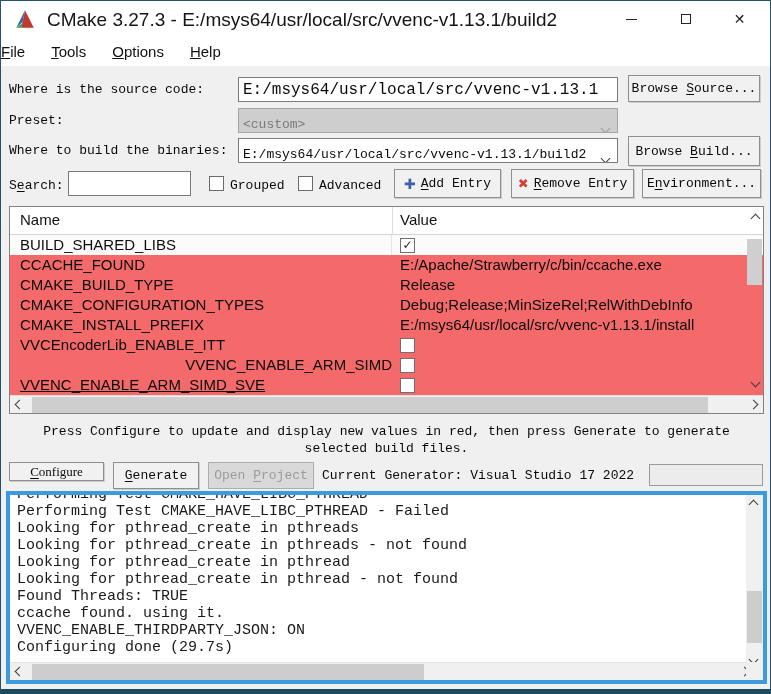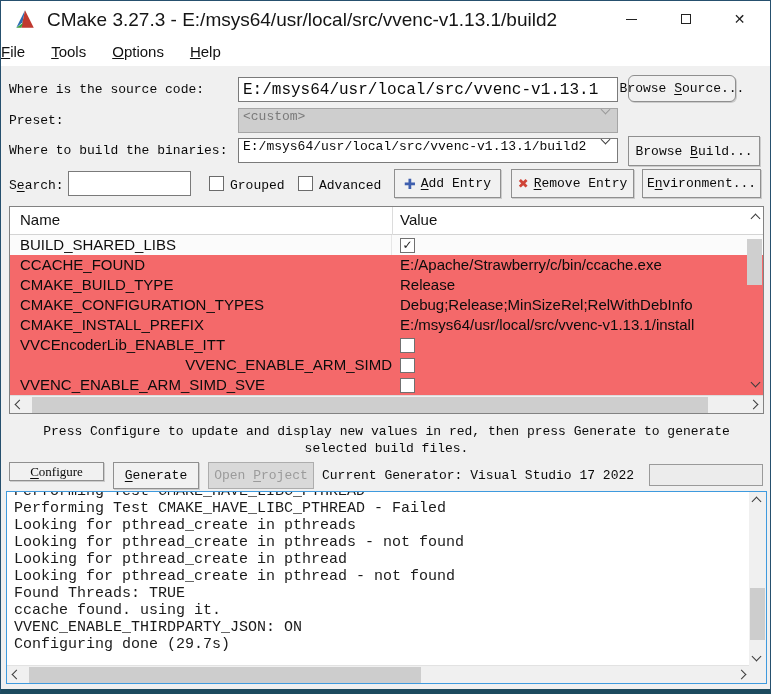--- a/index.html
+++ b/index.html
@@ -25,21 +25,21 @@
   .glyph-close { font-size:14px; line-height:1; color:#222; }
 
   
   .menubar { position:absolute; left:0; top:36px; width:100%; height:29px; background:#ffffff; display:flex; align-items:center; gap:26px; }
   .menu-item { font-size:15px; color:#111; }
   .menu-item::first-letter { text-decoration:underline; }
 
   
   .lbl { position:absolute; font-family:"Liberation Mono","DejaVu Sans Mono",monospace; font-size:13px; color:#0a0a0a; white-space:nowrap; }
   .txtfield { position:absolute; background:#ffffff; border:1px solid #7a7a7a; font-family:"Liberation Mono","DejaVu Sans Mono",monospace; font-size:16px; color:#0a0a0a; padding:0 4px; outline:none; }
-  .combo { position:absolute; border:1px solid #7a7a7a; background:#fff; font-family:"Liberation Mono","DejaVu Sans Mono",monospace; font-size:13px; color:#0a0a0a; display:flex; align-items:flex-start; padding:0 34px 0 4px; white-space:nowrap; overflow:hidden; }
+  .combo { position:absolute; border:1px solid #7a7a7a; background:#fff; font-family:"Liberation Mono","DejaVu Sans Mono",monospace; font-size:13px; color:#0a0a0a; display:flex; align-items:flex-end; padding:0 34px 0 4px; white-space:nowrap; overflow:hidden; }
   .combo .chev { position:absolute; right:8px; }
   .combo.disabled { background:#cecece; color:#7a7a7a; border-color:#a5a5a5; }
 
   .btn { position:absolute; display:flex; align-items:center; justify-content:center; gap:5px;
          font-family:"Liberation Mono","DejaVu Sans Mono",monospace; font-size:13px; color:#0a0a0a;
          background:#f1f1f1; border:1px solid #8f8f8f; box-shadow:1px 1px 0 rgba(0,0,0,.15); white-space:nowrap; }
   .btn.disabled { background:#d9d9d9; color:#9b9b9b; border-color:#adadad; box-shadow:none; }
   .u { text-decoration:underline; text-underline-offset:2px; }
 
   .formcb { position:absolute; width:15px; height:15px; background:#fff; border:1px solid #6b6b6b; }
@@ -78,21 +78,21 @@
   
   .t-hs { position:absolute; left:0; top:188px; width:100%; height:18px; background:#f0f0f0; border-top:1px solid #dcdcdc; }
   .hs-left  { position:absolute; left:6px; top:5px; }
   .hs-right { position:absolute; right:6px; top:5px; }
   .t-hs-thumb { position:absolute; left:22px; top:1px; width:676px; height:16px; background:#cecece; }
 
   
   .hint { position:absolute; left:0; top:422px; width:771px; text-align:center; font-family:"Liberation Mono","DejaVu Sans Mono",monospace; font-size:13px; color:#0a0a0a; line-height:17px; }
 
   
-  .log-panel { position:absolute; left:5px; top:490px; width:761px; height:193px; background:#ffffff; border:1px solid #0ea5e9; }
+  .log-panel { position:absolute; left:5px; top:490px; width:761px; height:193px; background:#ffffff; border:4px solid #0ea5e9; }
   .log-view { position:absolute; left:0; top:0; width:742px; height:173px; overflow:hidden; padding-left:7px; }
   .log-lines { margin-top:-9px; font-family:"Liberation Mono","DejaVu Sans Mono",monospace; font-size:15px; line-height:17px; color:#1a1a1a; white-space:nowrap; }
   .log-vs { position:absolute; right:0; top:0; width:17px; height:173px; background:#f0f0f0; }
   .log-vs .vs-up { position:absolute; left:4px; top:6px; }
   .log-vs .vs-down { position:absolute; left:4px; bottom:5px; }
   .log-vs-thumb { position:absolute; left:1px; top:96px; width:15px; height:52px; background:#cdcdcd; }
   .log-hs { position:absolute; left:0; bottom:0; width:744px; height:18px; background:#f0f0f0; border-top:1px solid #e2e2e2; }
   .log-hs-thumb { position:absolute; left:22px; top:1px; width:392px; height:16px; background:#cdcdcd; }
   .log-corner { position:absolute; right:0; bottom:0; width:17px; height:18px; background:#f0f0f0; }
 
@@ -123,21 +123,21 @@
 
   <div class="menubar">
     <span class="menu-item">File</span>
     <span class="menu-item">Tools</span>
     <span class="menu-item">Options</span>
     <span class="menu-item">Help</span>
   </div>
 
   <div class="lbl" style="left:8px; top:81px;">Where is the source code:</div>
   <input class="txtfield" style="left: 237px; top: 76px; width: 380px; height: 25px;" value="E:/msys64/usr/local/src/vvenc-v1.13.1">
-  <div class="btn" style="left:627px; top:74px; width:108px; height:27px;border-radius:6px;">
+  <div class="btn" style="left:627px; top:74px; width:132px; height:27px;">
     <span><span>Browse </span><span class="u">S</span><span>ource...</span></span>
   </div>
 
   <div class="lbl" style="left:8px; top:112px;">Preset:</div>
   <div class="combo disabled" style="left:237px; top:107px; width:380px; height:25px;">
     <span>&lt;custom&gt;</span>
     <span class="chev down gray" style="margin-top:-3px;"></span>
   </div>
 
   <div class="lbl" style="left:8px; top:142px;">Where to build the binaries:</div>
@@ -203,21 +203,21 @@
           <div class="tcell value">
             <span class="cb"></span>
           </div>
         </div>
         <div class="trow red" style="background: rgb(244, 105, 106); text-align: right;">
           <div class="tcell name">VVENC_ENABLE_ARM_SIMD</div>
           <div class="tcell value">
             <span class="cb"></span>
           </div>
         </div>
-        <div class="trow red" style="background: rgb(244, 105, 106);">
+        <div class="trow red" style="background: rgb(244, 105, 106); text-decoration: underline;">
           <div class="tcell name">VVENC_ENABLE_ARM_SIMD_SVE</div>
           <div class="tcell value">
             <span class="cb"></span>
           </div>
         </div>
       </div>
     <span class="chev up t-vs-up"></span>
     <div class="t-vs-thumb"></div>
     <span class="chev down t-vs-down"></span>
     <div class="t-hs">

